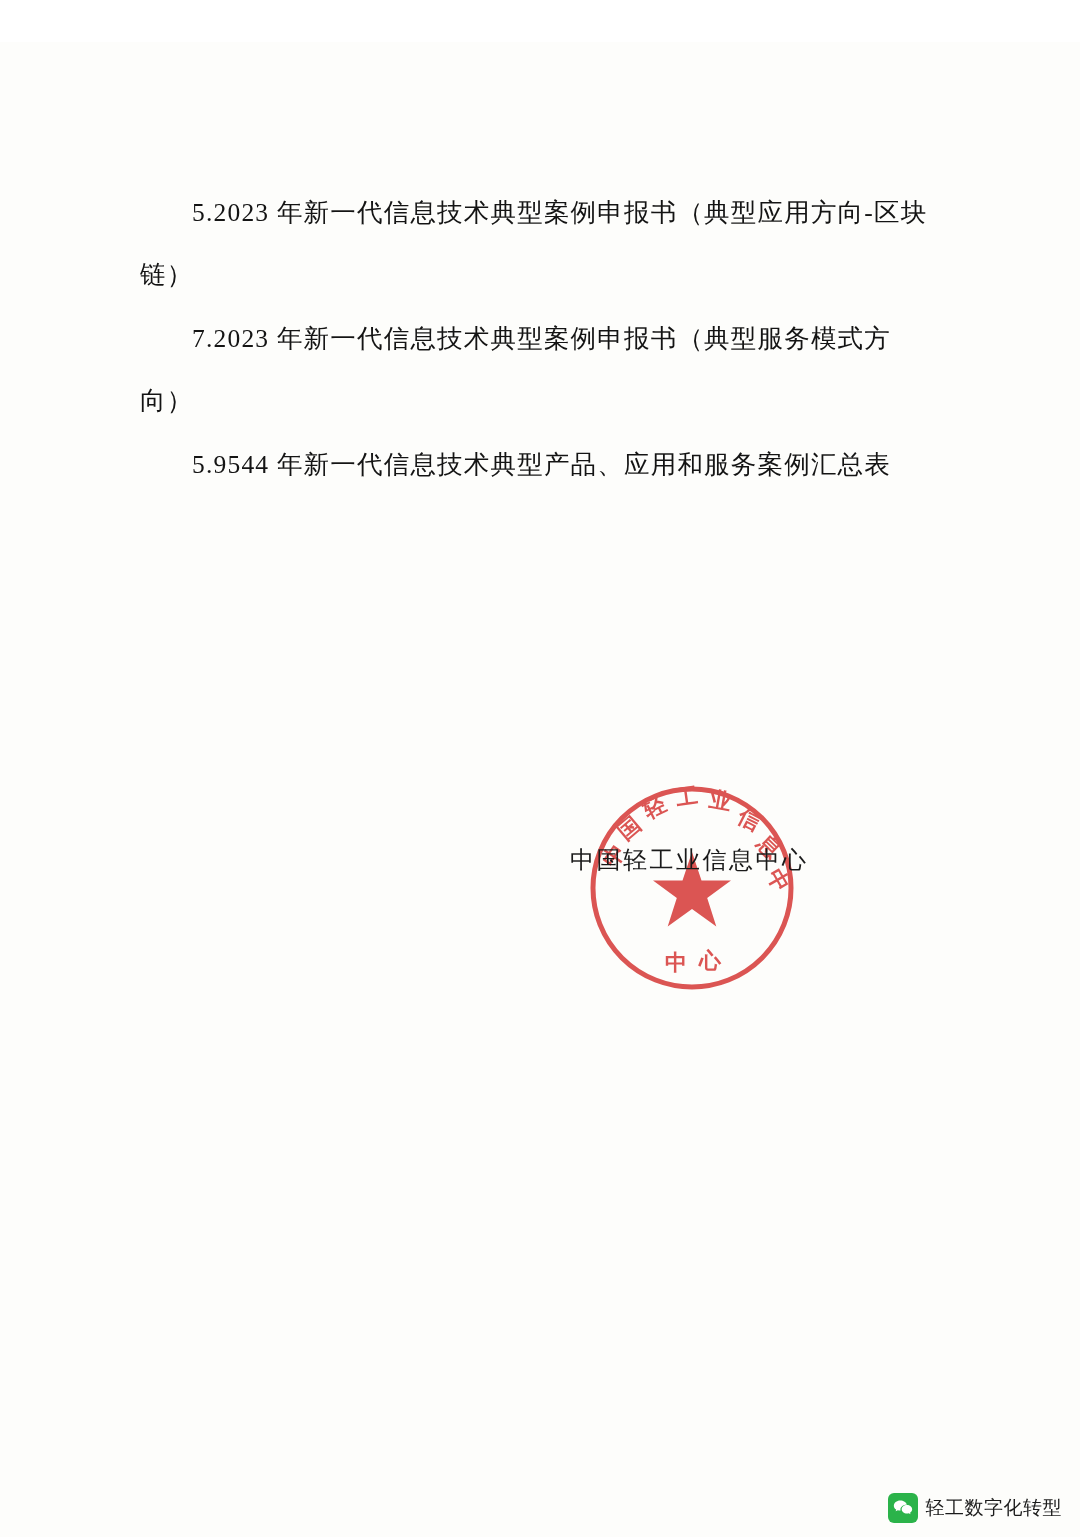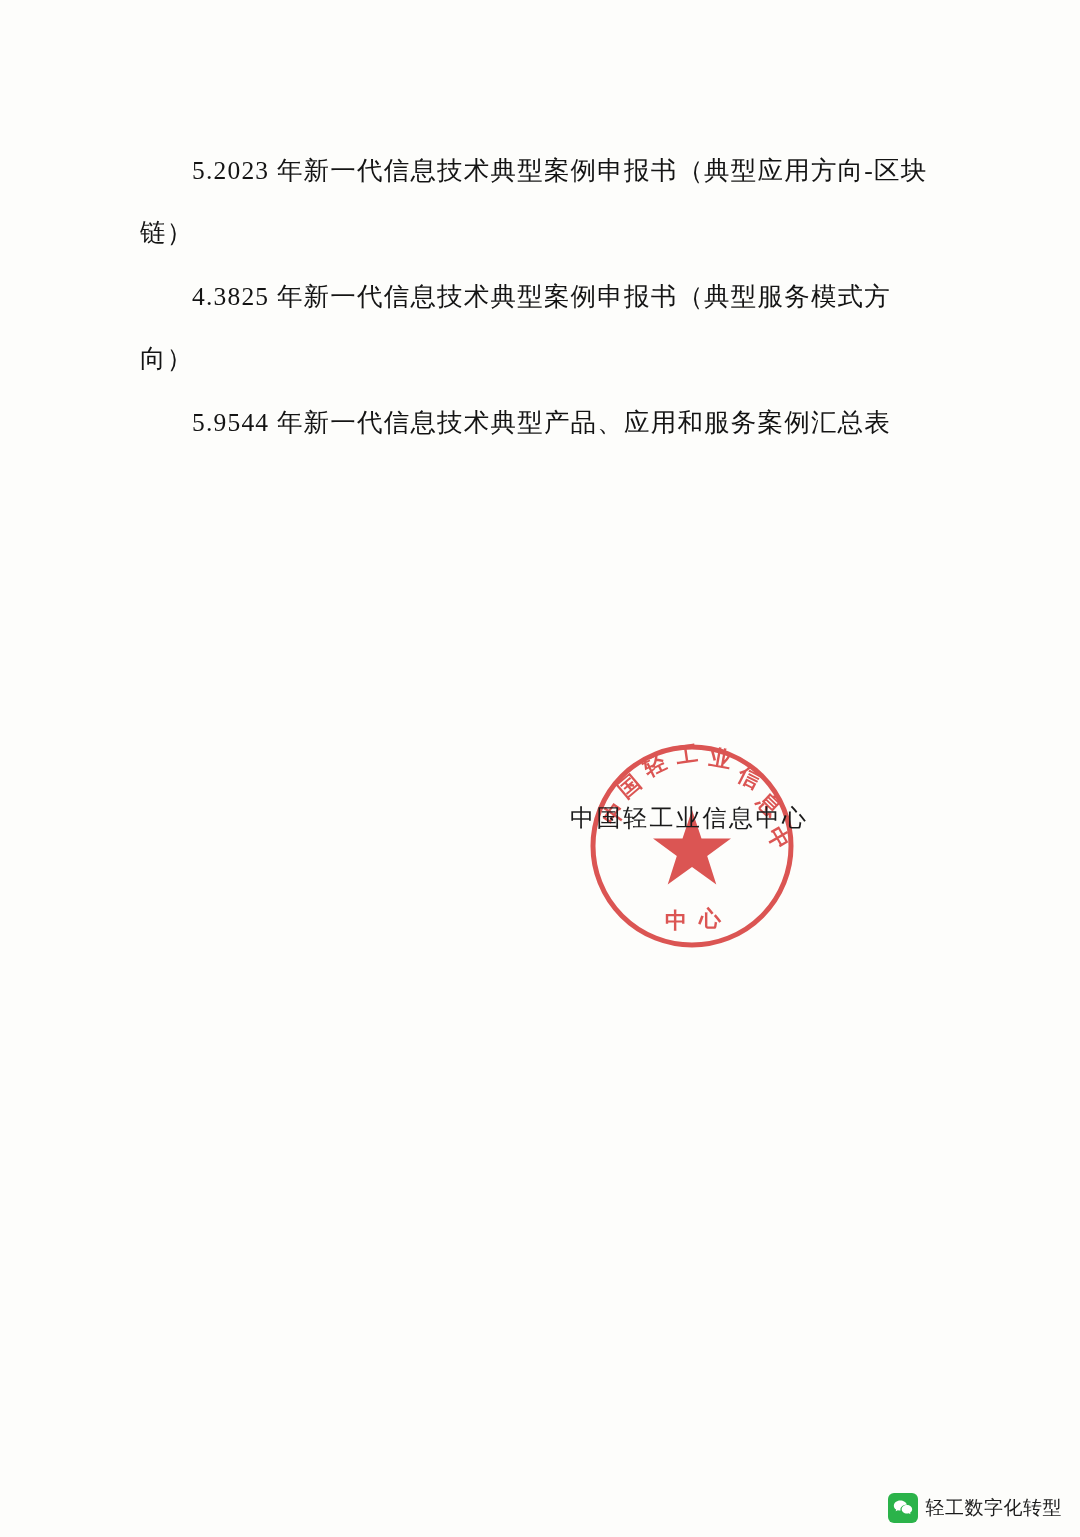--- a/index.html
+++ b/index.html
@@ -13,20 +13,21 @@
     font-family: "Liberation Serif", serif;
     position: relative;
     overflow: hidden;
   }
 
   
   .page {
     position: absolute;
     inset: 0;
     background: #fdfdfb;
+    margin-top: 42px;
   }
 
   .doc-body {
     position: absolute;
     left: 140px;
     top: 140px;
     width: 800px;
   }
 
   .para {
@@ -93,21 +94,21 @@
     letter-spacing: 0.5px;
   }
 </style>
 </head>
 <body>
 
 <div class="page">
 
   <div class="doc-body">
     <p class="para">5.2023 年新一代信息技术典型案例申报书（典型应用方向-区块链）</p>
-    <p class="para">4.3825 年新一代信息技术典型案例申报书（典型服务模式方向）</p>
+    <p class="para">7.2023 年新一代信息技术典型案例申报书（典型服务模式方向）</p>
     <p class="para">5.9544 年新一代信息技术典型产品、应用和服务案例汇总表</p>
   </div>
 
   <div class="seal">
     <svg width="212" height="212" viewBox="0 0 212 212" xmlns="http://www.w3.org/2000/svg">
       <g opacity="0.82">
         <circle cx="106" cy="106" r="99" fill="none" stroke="#d4312f" stroke-width="5"></circle>
         <path d="M106 70 L115.5 98.5 L145 98.5 L121.2 116 L130.3 144.5 L106 127 L81.7 144.5 L90.8 116 L67 98.5 L96.5 98.5 Z" fill="#d4312f"></path>
         <g fill="#d4312f" font-family="Liberation Serif, serif" font-size="21" font-weight="bold">
           <text x="106" y="112" text-anchor="middle" transform="rotate(-63 106 106) translate(0 -66) rotate(63 106 40)">中</text>

